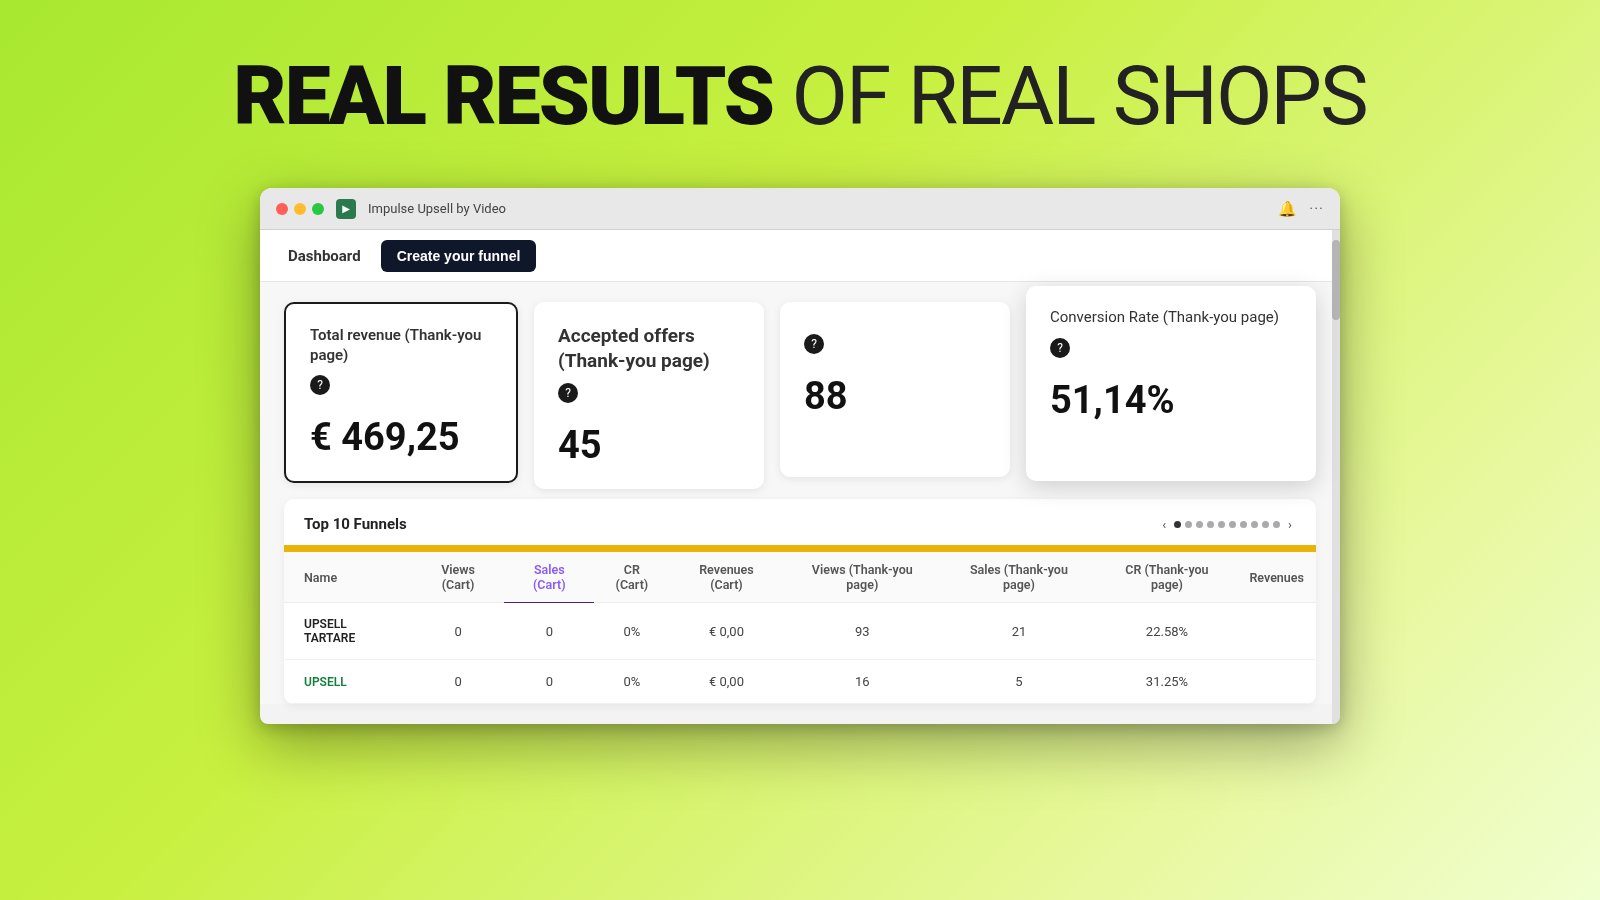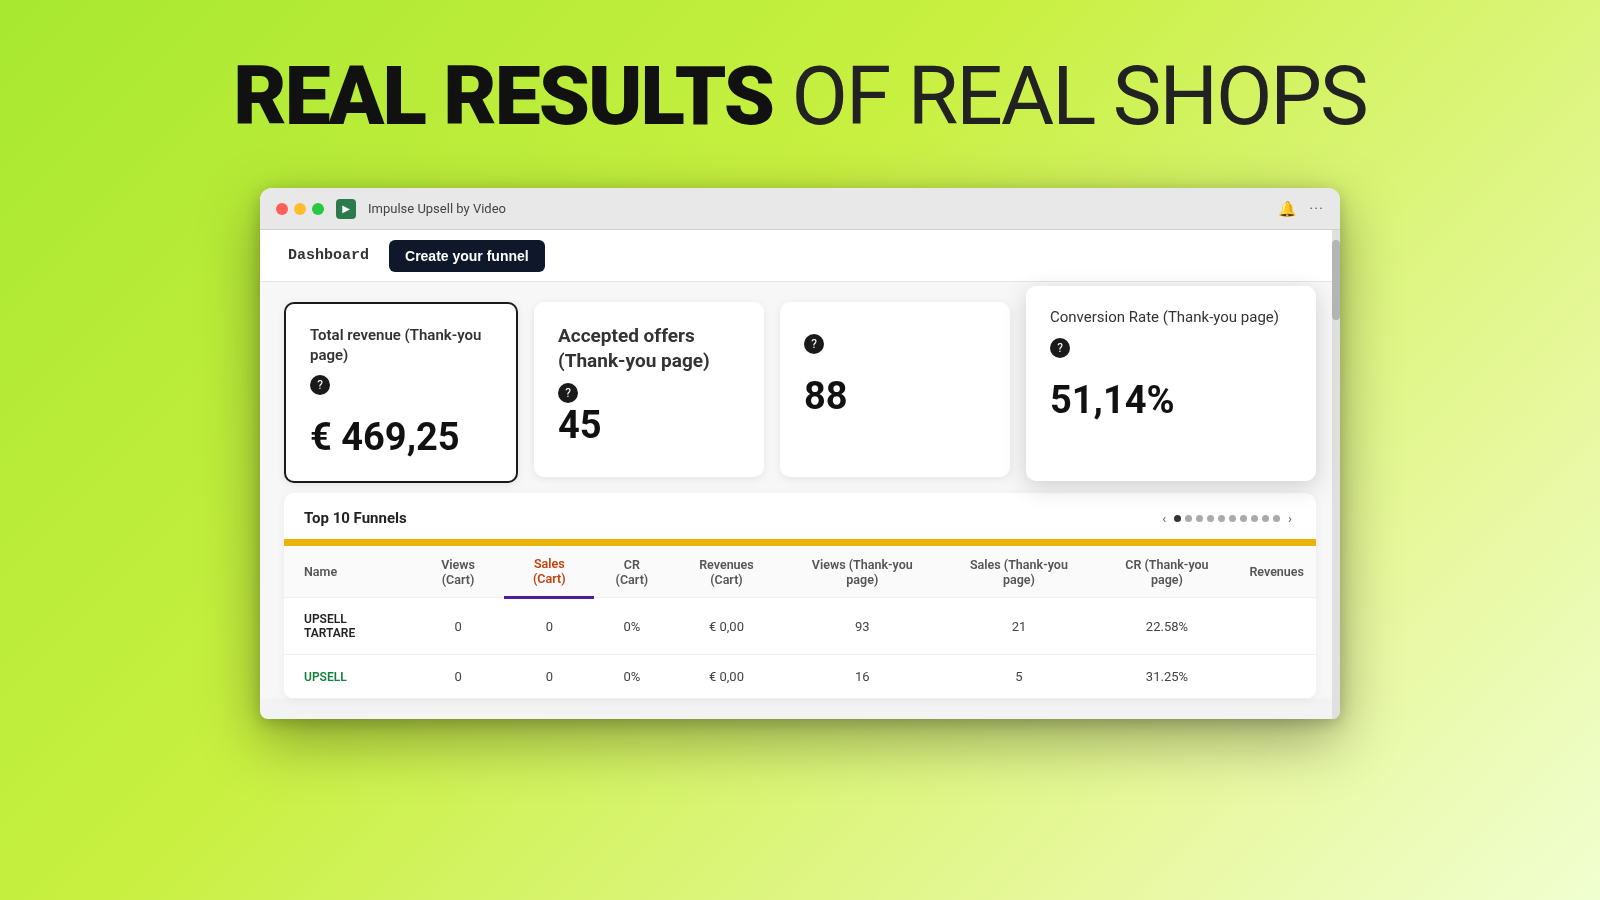--- a/index.html
+++ b/index.html
@@ -36,38 +36,38 @@
     </div>
     <div style="width:20px;height:20px;background:#2a7a4b;border-radius:4px;display:flex;align-items:center;justify-content:center;font-size:10px;color:white;">▶</div>
     <span style="font-size:13px;color:#444;flex:1;">Impulse Upsell by Video</span>
     <span style="font-size:15px;color:#666;cursor:pointer;">🔔</span>
     <span style="font-size:15px;color:#666;cursor:pointer;letter-spacing:1px;">···</span>
   </div>
 
   <div style="background:#f7f7f7;">
 
     <div style="background:white;border-bottom:1px solid #e5e5e5;padding:0 24px;height:52px;display:flex;align-items:center;gap:16px;">
-      <span style="font-size:15px;font-weight:700;color:#333;padding:6px 4px;cursor:pointer;font-family:Liberation Mono, monospace;">Dashboard</span>
+      <span style="font-size:15px;font-weight:700;color:#333;padding:6px 4px;cursor:pointer;">Dashboard</span>
       <button style="background:#0f172a;color:white;border:none;border-radius:6px;padding:8px 16px;font-size:14px;font-weight:600;cursor:pointer;">Create your funnel</button>
     </div>
 
     <div style="padding:20px 24px 10px; display:flex; align-items:flex-start; gap:0; position:relative;">
 
       <div style="display:flex; gap:16px; flex:1; align-items:flex-start;">
 
         <div style="background:white;border-radius:10px;padding:22px 24px;flex:1;box-shadow:0 2px 8px rgba(0,0,0,0.08);min-height:175px;display:flex;flex-direction:column;border:2.5px solid #1a1a1a;">
           <div style="font-size:15px;font-weight:600;color:#333;line-height:1.3;">Total revenue (Thank-you page)</div>
           <div style="width:20px;height:20px;border-radius:50%;background:#1a1a1a;color:white;font-size:12px;display:flex;align-items:center;justify-content:center;margin-top:10px;cursor:pointer;">?</div>
           <div style="font-size:38px;font-weight:700;color:#111;margin-top:20px;">€ 469,25</div>
         </div>
 
         <div style="background:white;border-radius:10px;padding:22px 24px;flex:1;box-shadow:0 2px 8px rgba(0,0,0,0.08);min-height:175px;display:flex;flex-direction:column;">
           <div style="font-size:19px;font-weight:700;color:#333;line-height:1.3;">Accepted offers (Thank-you page)</div>
           <div style="width:20px;height:20px;border-radius:50%;background:#1a1a1a;color:white;font-size:12px;display:flex;align-items:center;justify-content:center;margin-top:10px;cursor:pointer;">?</div>
-          <div style="font-size:38px;font-weight:700;color:#111;">45</div>
+          <div style="font-size:38px;font-weight:700;color:#111;margin-top:20px;">45</div>
         </div>
 
         <div style="background:white;border-radius:10px;padding:22px 24px;flex:1;box-shadow:0 2px 8px rgba(0,0,0,0.08);min-height:175px;display:flex;flex-direction:column;">
           <div style="width:20px;height:20px;border-radius:50%;background:#1a1a1a;color:white;font-size:12px;display:flex;align-items:center;justify-content:center;margin-top:10px;cursor:pointer;">?</div>
           <div style="font-size:38px;font-weight:700;color:#111;margin-top:20px;">88</div>
         </div>
 
       </div>
 
       <div style="background:white;border-radius:10px;padding:22px 24px;width:290px;box-shadow:0 6px 24px rgba(0,0,0,0.16);min-height:195px;display:flex;flex-direction:column;margin-left:16px;margin-top:-16px;position:relative;z-index:10;">
@@ -100,21 +100,21 @@
 
       <table style="width:100%;border-collapse:collapse;font-size:13px;">
         <thead>
           <tr>
             <th style="padding:10px 12px 10px 20px;text-align:left;font-weight:600;color:#555;font-size:12.5px;background:#fafafa;border-bottom:1px solid #eee;">
               <span>Name</span>
             </th>
             <th style="padding:10px 12px;text-align:center;font-weight:600;color:#555;font-size:12.5px;background:#fafafa;border-bottom:1px solid #eee;">
               <span>Views (Cart)</span>
             </th>
-            <th style="padding:10px 12px;text-align:center;font-weight:600;color:#c2410c;font-size:12.5px;background:#fafafa;border-bottom:3px solid #4c1d95;">
+            <th style="padding:10px 12px;text-align:center;font-weight:600;color:#8b5cf6;font-size:12.5px;background:#fafafa;border-bottom:1px solid #4c1d95;">
               <span>Sales (Cart)</span>
             </th>
             <th style="padding:10px 12px;text-align:center;font-weight:600;color:#555;font-size:12.5px;background:#fafafa;border-bottom:1px solid #eee;">
               <span>CR (Cart)</span>
             </th>
             <th style="padding:10px 12px;text-align:center;font-weight:600;color:#555;font-size:12.5px;background:#fafafa;border-bottom:1px solid #eee;">
               <span>Revenues (Cart)</span>
             </th>
             <th style="padding:10px 12px;text-align:center;font-weight:600;color:#555;font-size:12.5px;background:#fafafa;border-bottom:1px solid #eee;">
               <span>Views (Thank-you page)</span>

